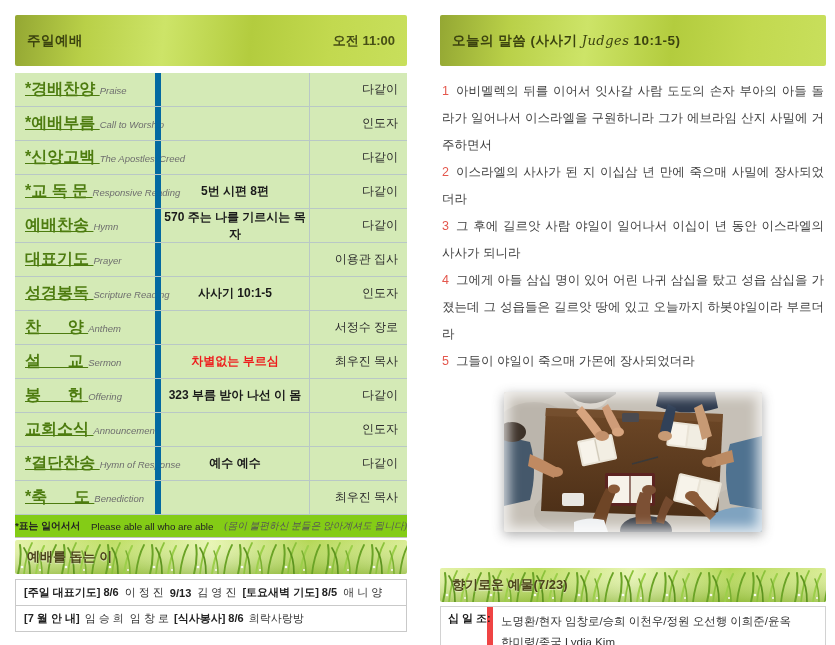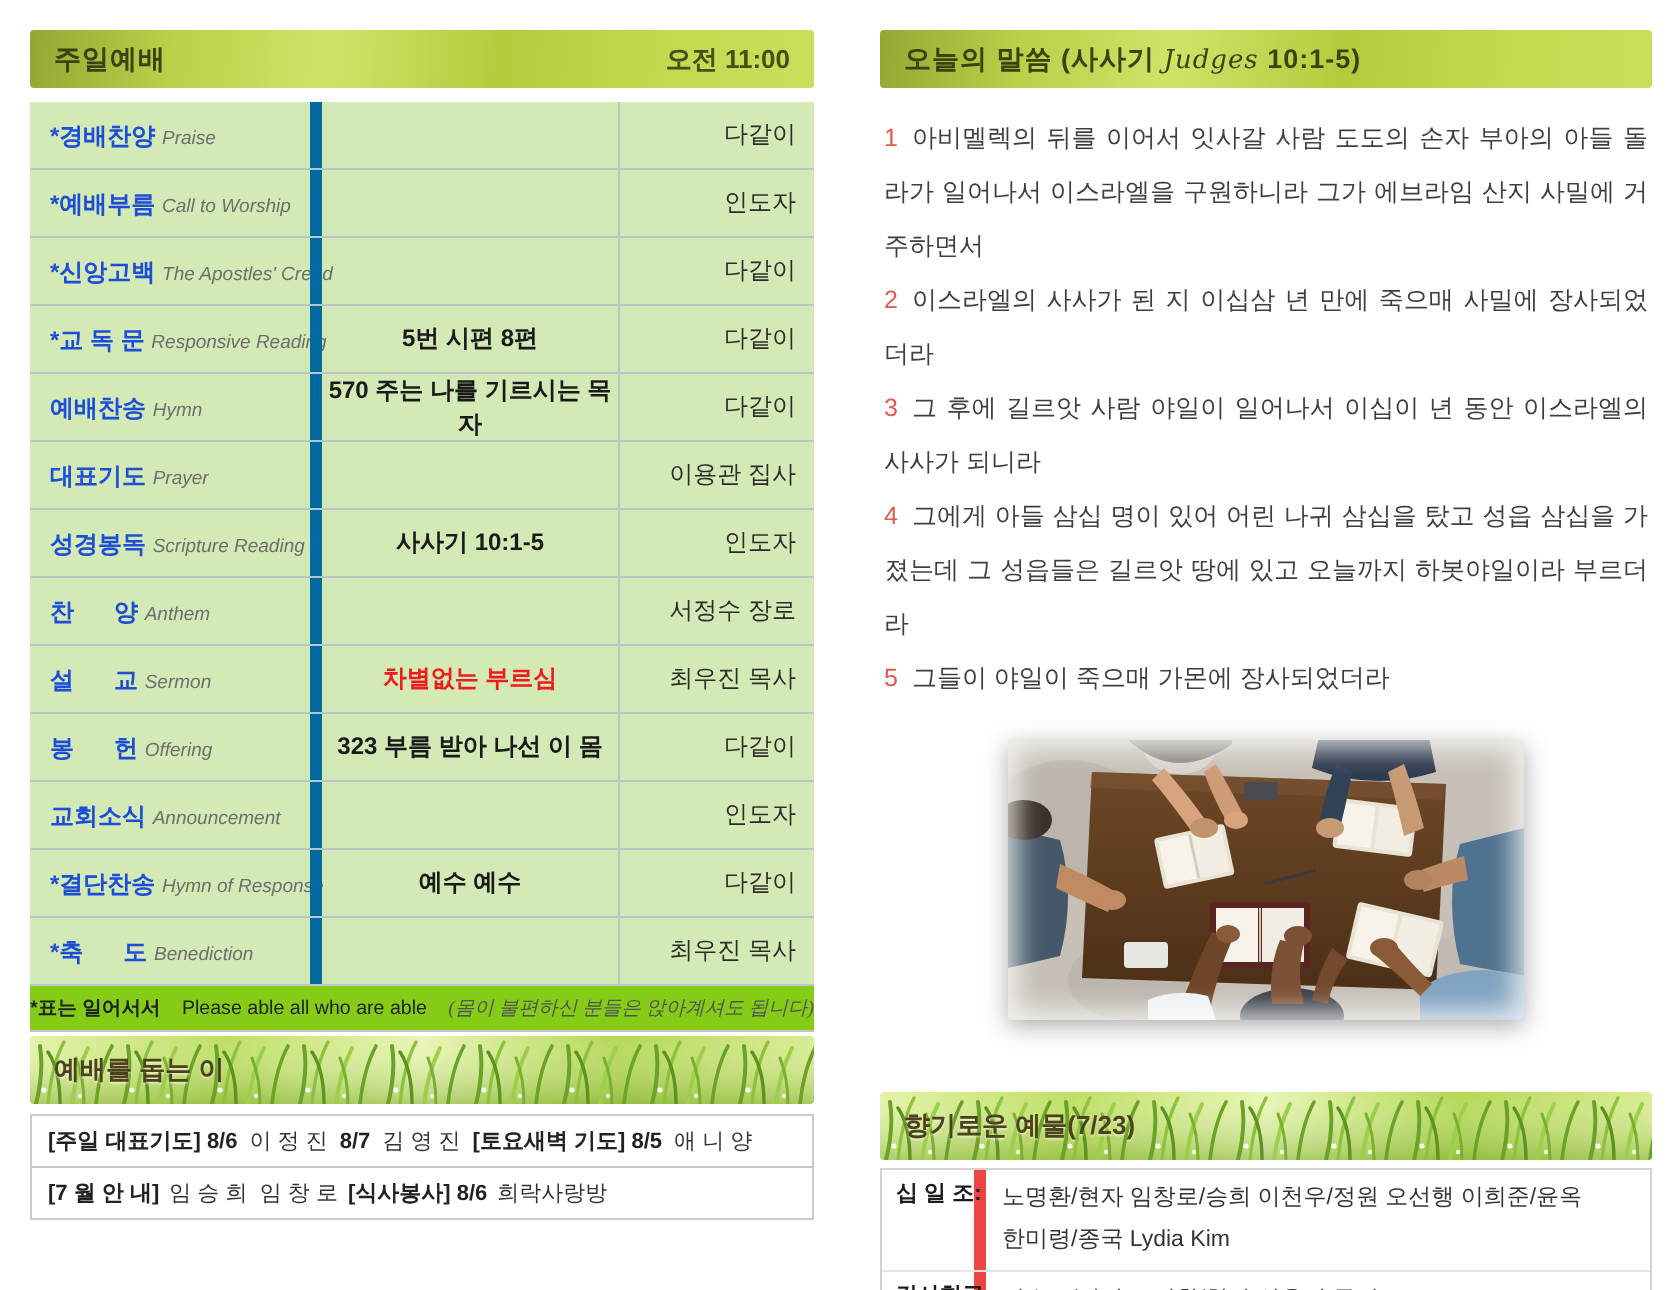--- a/index.html
+++ b/index.html
@@ -4,33 +4,33 @@
 <style>
   html,body{margin:0;padding:0;background:#ffffff;}
   body{font-family:"Liberation Sans","DejaVu Sans",sans-serif;-webkit-font-smoothing:antialiased;}
   .page{position:relative;width:835px;height:645px;background:#fff;overflow:hidden;}
 
   
   .col-left{position:absolute;left:15px;top:15px;width:392px;}
   .col-right{position:absolute;left:440px;top:15px;width:386px;}
 
   
-  .bar{height:29px;border-radius:2px;display:flex;align-items:center;justify-content:space-between;
+  .bar{height:51px;border-radius:2px;display:flex;align-items:center;justify-content:space-between;
        padding:0 12px;box-sizing:border-box;
        background:linear-gradient(96deg,#94a733 0%,#b9d048 18%,#cde468 38%,#b3cc3e 60%,#c2d94f 80%,#c8df5c 100%);}
   .bar .ttl{font-size:13.5px;font-weight:bold;color:#3c430f;letter-spacing:.5px;}
   .bar .time{font-size:13px;font-weight:bold;color:#474f15;}
   .bar .script{font-family:"DejaVu Serif",serif;font-style:italic;font-weight:normal;font-size:13px;}
 
   
   .order{margin-top:7px;}
   .orow{display:flex;height:34px;align-items:center;background:#d4eab6;border-bottom:1px solid #b9c8c6;box-sizing:border-box;}
   .orow:first-child{border-top:none;}
   .oc1{width:140px;padding-left:10px;box-sizing:border-box;white-space:pre;}
-  .oc1 .kr{font-size:12px;font-weight:bold;color:#1d4ed8;}
+  .oc1 .kr{font-size:16px;font-weight:bold;color:#4d7c0f;text-decoration:underline;}
   .oc1 .en{font-size:9.5px;font-style:italic;color:#6e6e6e;font-weight:normal;}
   .oc2{width:155px;text-align:center;font-size:12px;font-weight:bold;color:#1a1a1a;border-left:6px solid #0369a1;border-right:1px solid #b9c8c6;align-self:stretch;display:flex;align-items:center;justify-content:center;box-sizing:border-box;}
   .oc2.red{color:#ee1c1c;}
   .oc3{flex:1;text-align:right;padding-right:9px;font-size:12px;color:#2c2c2c;}
   .footnote{height:22px;display:flex;align-items:center;justify-content:space-between;gap:4px;background:#84cc16;
             border-bottom:1px solid #c2c2c2;font-size:9.8px;color:#222;}
   .footnote .fb{font-weight:bold;}
   .footnote .fi{font-style:italic;color:#555;font-family:"Liberation Serif",serif;font-size:9.8px;}
 
   
@@ -188,21 +188,21 @@
         <use href="#tuftA" x="264"></use>
           <use href="#tuftA" x="308"></use>
           <use href="#tuftA" x="352"></use>
       </svg>
       <span class="gttl">예배를 돕는 이</span>
     </header>
 
     <div class="helpers">
       <div class="hrow r1pad">
         <span class="b">[주일 대표기도] 8/6</span><span class="t">이 정 진</span>
-        <span class="b">8/7</span><span class="t">김 영 진</span>
+        <span class="b">9/13</span><span class="t">김 영 진</span>
         <span class="b">[토요새벽 기도] 8/5</span><span class="t">애 니 양</span>
       </div>
       <div class="hrow">
         <div class="hc hc2">
           <span class="b">[7 월 안 내]</span><span class="t">임 승 희  임 창 로</span>
           <span class="b">[식사봉사] 8/6</span><span class="t">희락사랑방</span>
         </div>
       </div>
     </div>
   </section>

